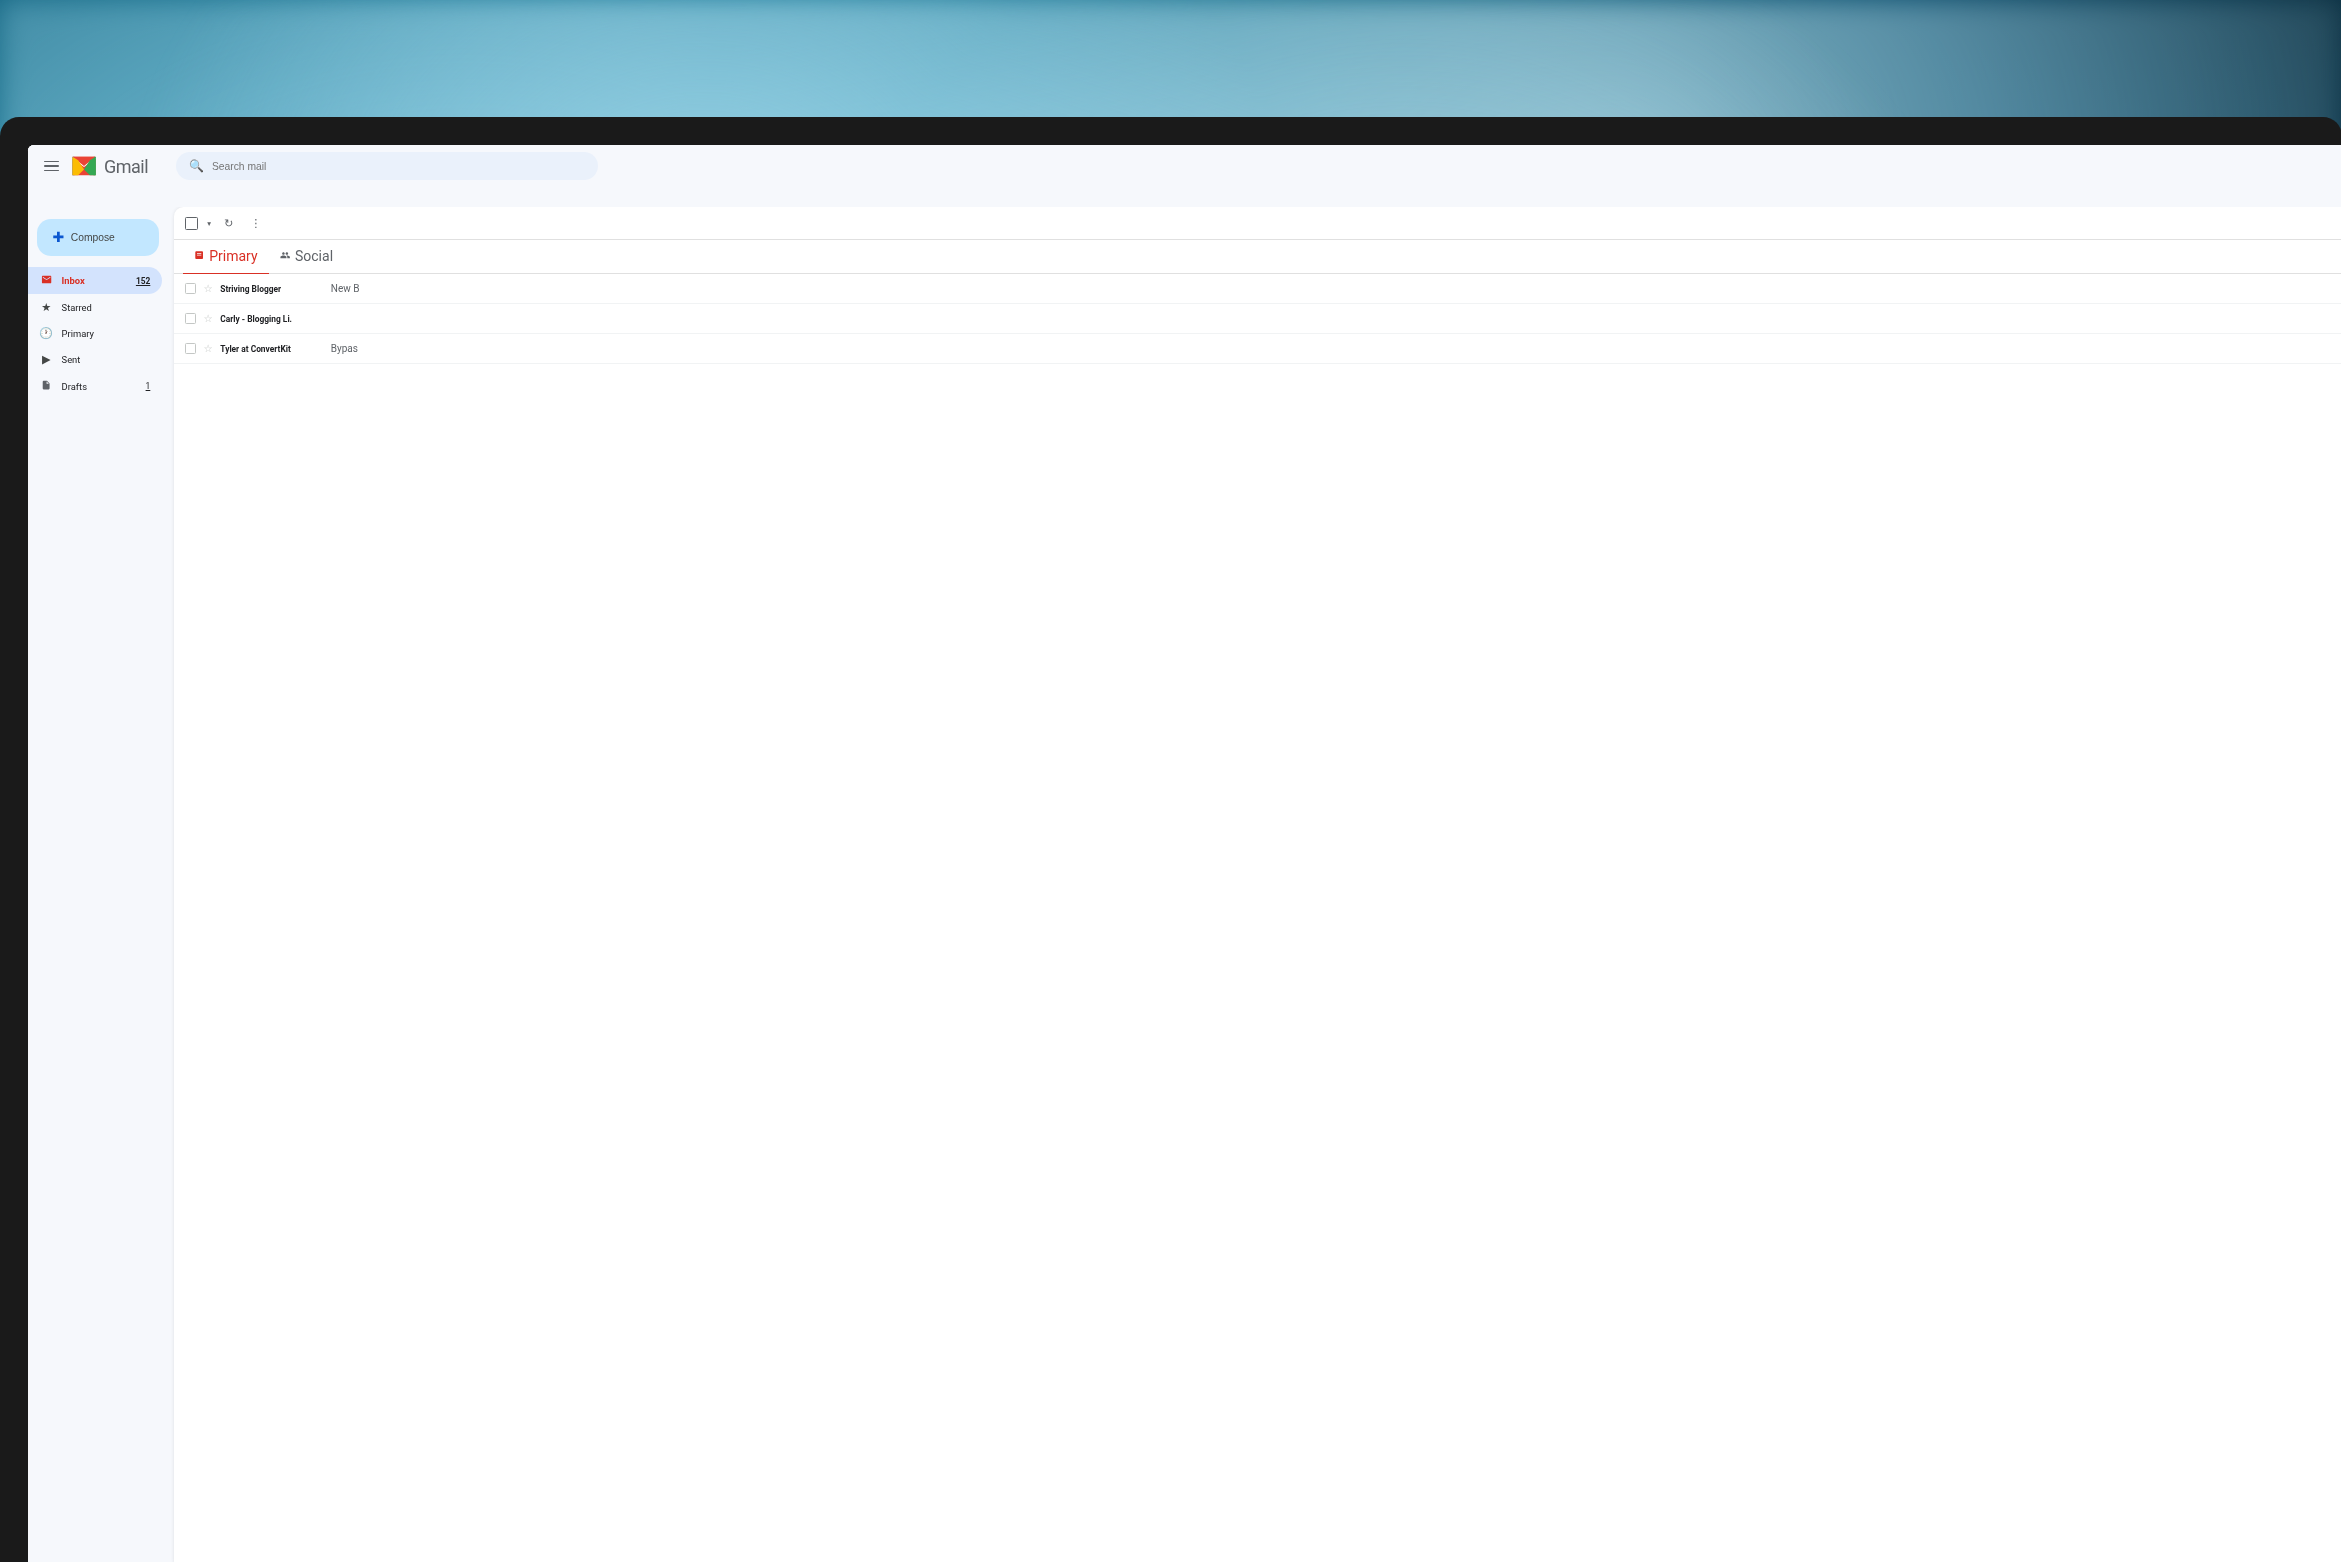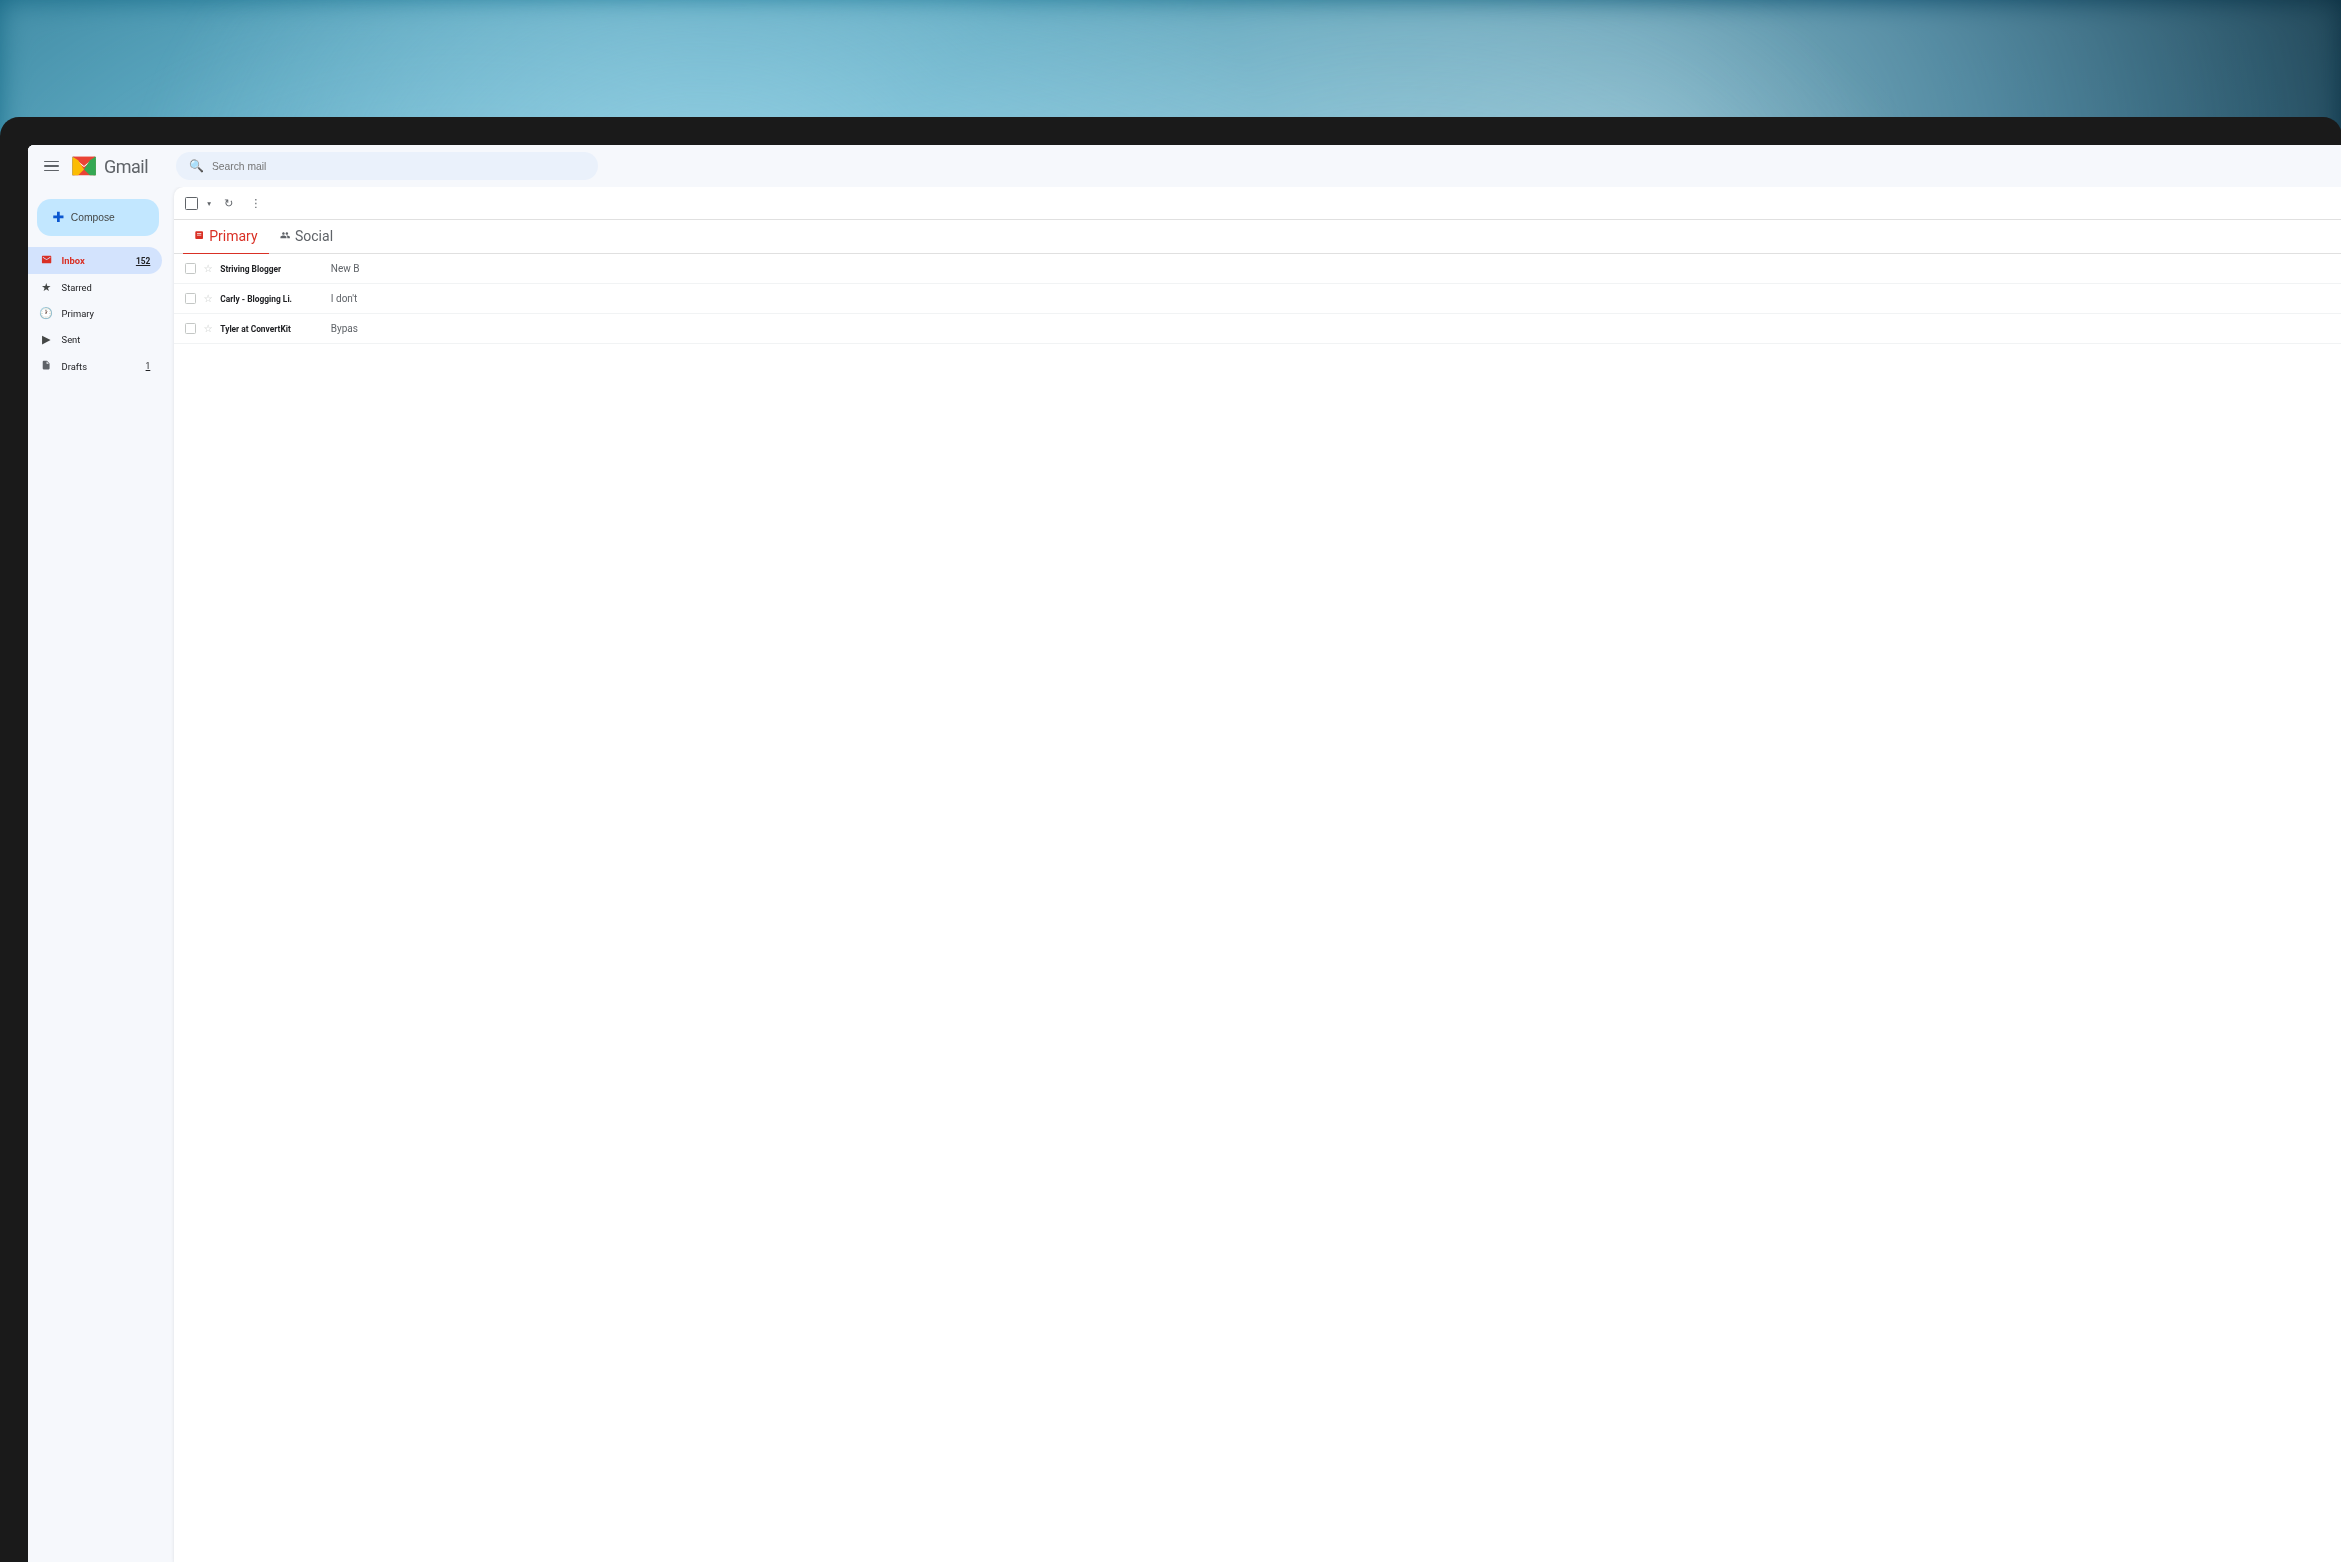--- a/index.html
+++ b/index.html
@@ -62,20 +62,21 @@
       overflow: hidden;
     }
 
     
     .gmail-container {
       position: absolute;
       inset: 0;
       background: #f6f8fc;
       display: flex;
       flex-direction: column;
+      gap: 20px;
     }
 
     
     .gmail-header {
       display: flex;
       align-items: center;
       padding: 8.4px 14px;
       background: #f6f8fc;
       height: 42px;
       gap: 9.4px;
@@ -478,21 +479,20 @@
               <div class="email-checkbox"></div>
               <span class="email-star">☆</span>
               <span class="email-sender">Striving Blogger</span>
               <span class="email-preview">New B</span>
             </div>
 
             <div class="email-row">
               <div class="email-checkbox"></div>
               <span class="email-star">☆</span>
               <span class="email-sender">Carly - Blogging Li.</span>
-              <span class="email-preview">I don't</span>
             </div>
 
             <div class="email-row">
               <div class="email-checkbox"></div>
               <span class="email-star">☆</span>
               <span class="email-sender">Tyler at ConvertKit</span>
               <span class="email-preview">Bypas</span>
             </div>
 
           </div>

